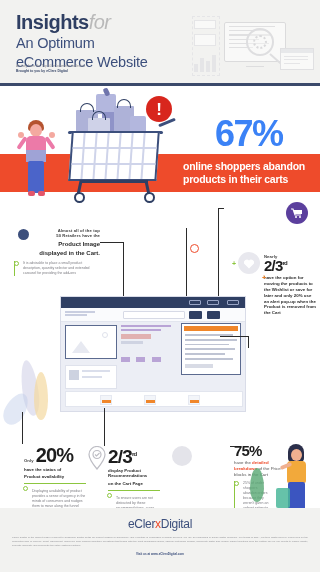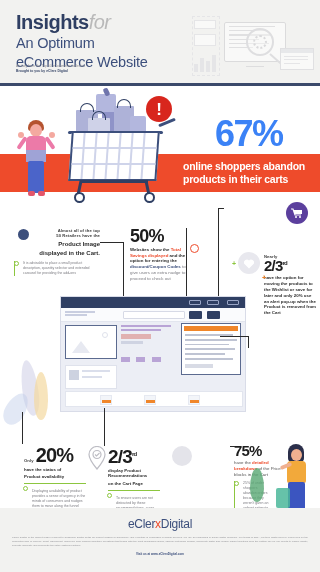--- a/index.html
+++ b/index.html
@@ -271,30 +271,20 @@
       <div class="desc" style="font-size:6px">displayed in the Cart.</div>
       <div class="tipbox" style="margin-top:4px;text-align:left">
         <span class="tipdot"></span>
         <div class="body" style="margin-left:5px">It is advisable to place a small product description, quantity selector and extended carousel for providing the add-ons</div>
       </div>
     </div>
     <div class="circ" style="left:18px;top:33px;width:11px;height:11px;background:#3c4f7c"></div>
     <div class="connector" style="left:100px;top:46px;width:24px;height:1px"></div>
     <div class="connector" style="left:123px;top:46px;width:1px;height:62px"></div>
 
-    <div class="stat" style="left:130px;top:32px;width:58px">
-      <div class="big">50%</div>
-      <div class="desc">
-        <span>Websites show the</span>
-        <span class="hi">Total Savings displayed</span>
-        <span>and the option for entering the</span>
-        <span style="color:#3c4f7c">discount/Coupon Codes</span>
-        <span style="font-weight:normal;color:#7c7c82">to give users an extra nudge to proceed to check out</span>
-      </div>
-    </div>
     <div class="circ" style="left:190px;top:48px;width:9px;height:9px;border:.8px solid #ee4b2b"></div>
     <div class="connector" style="left:186px;top:32px;width:1px;height:76px"></div>
 
     <div class="circ badge-purple" style="left:286px;top:6px;width:22px;height:22px;display:flex;align-items:center;justify-content:center">
       <svg width="12" height="10" viewBox="0 0 12 10">
         <path d="M0 1h2l2 6h6" stroke="#fff" stroke-width="1.2" fill="none"></path>
         <rect x="3" y="2" width="8" height="4" fill="#fff"></rect>
         <circle cx="5" cy="9" r="1" fill="#fff"></circle>
           <circle cx="9" cy="9" r="1" fill="#fff"></circle>
       </svg>

